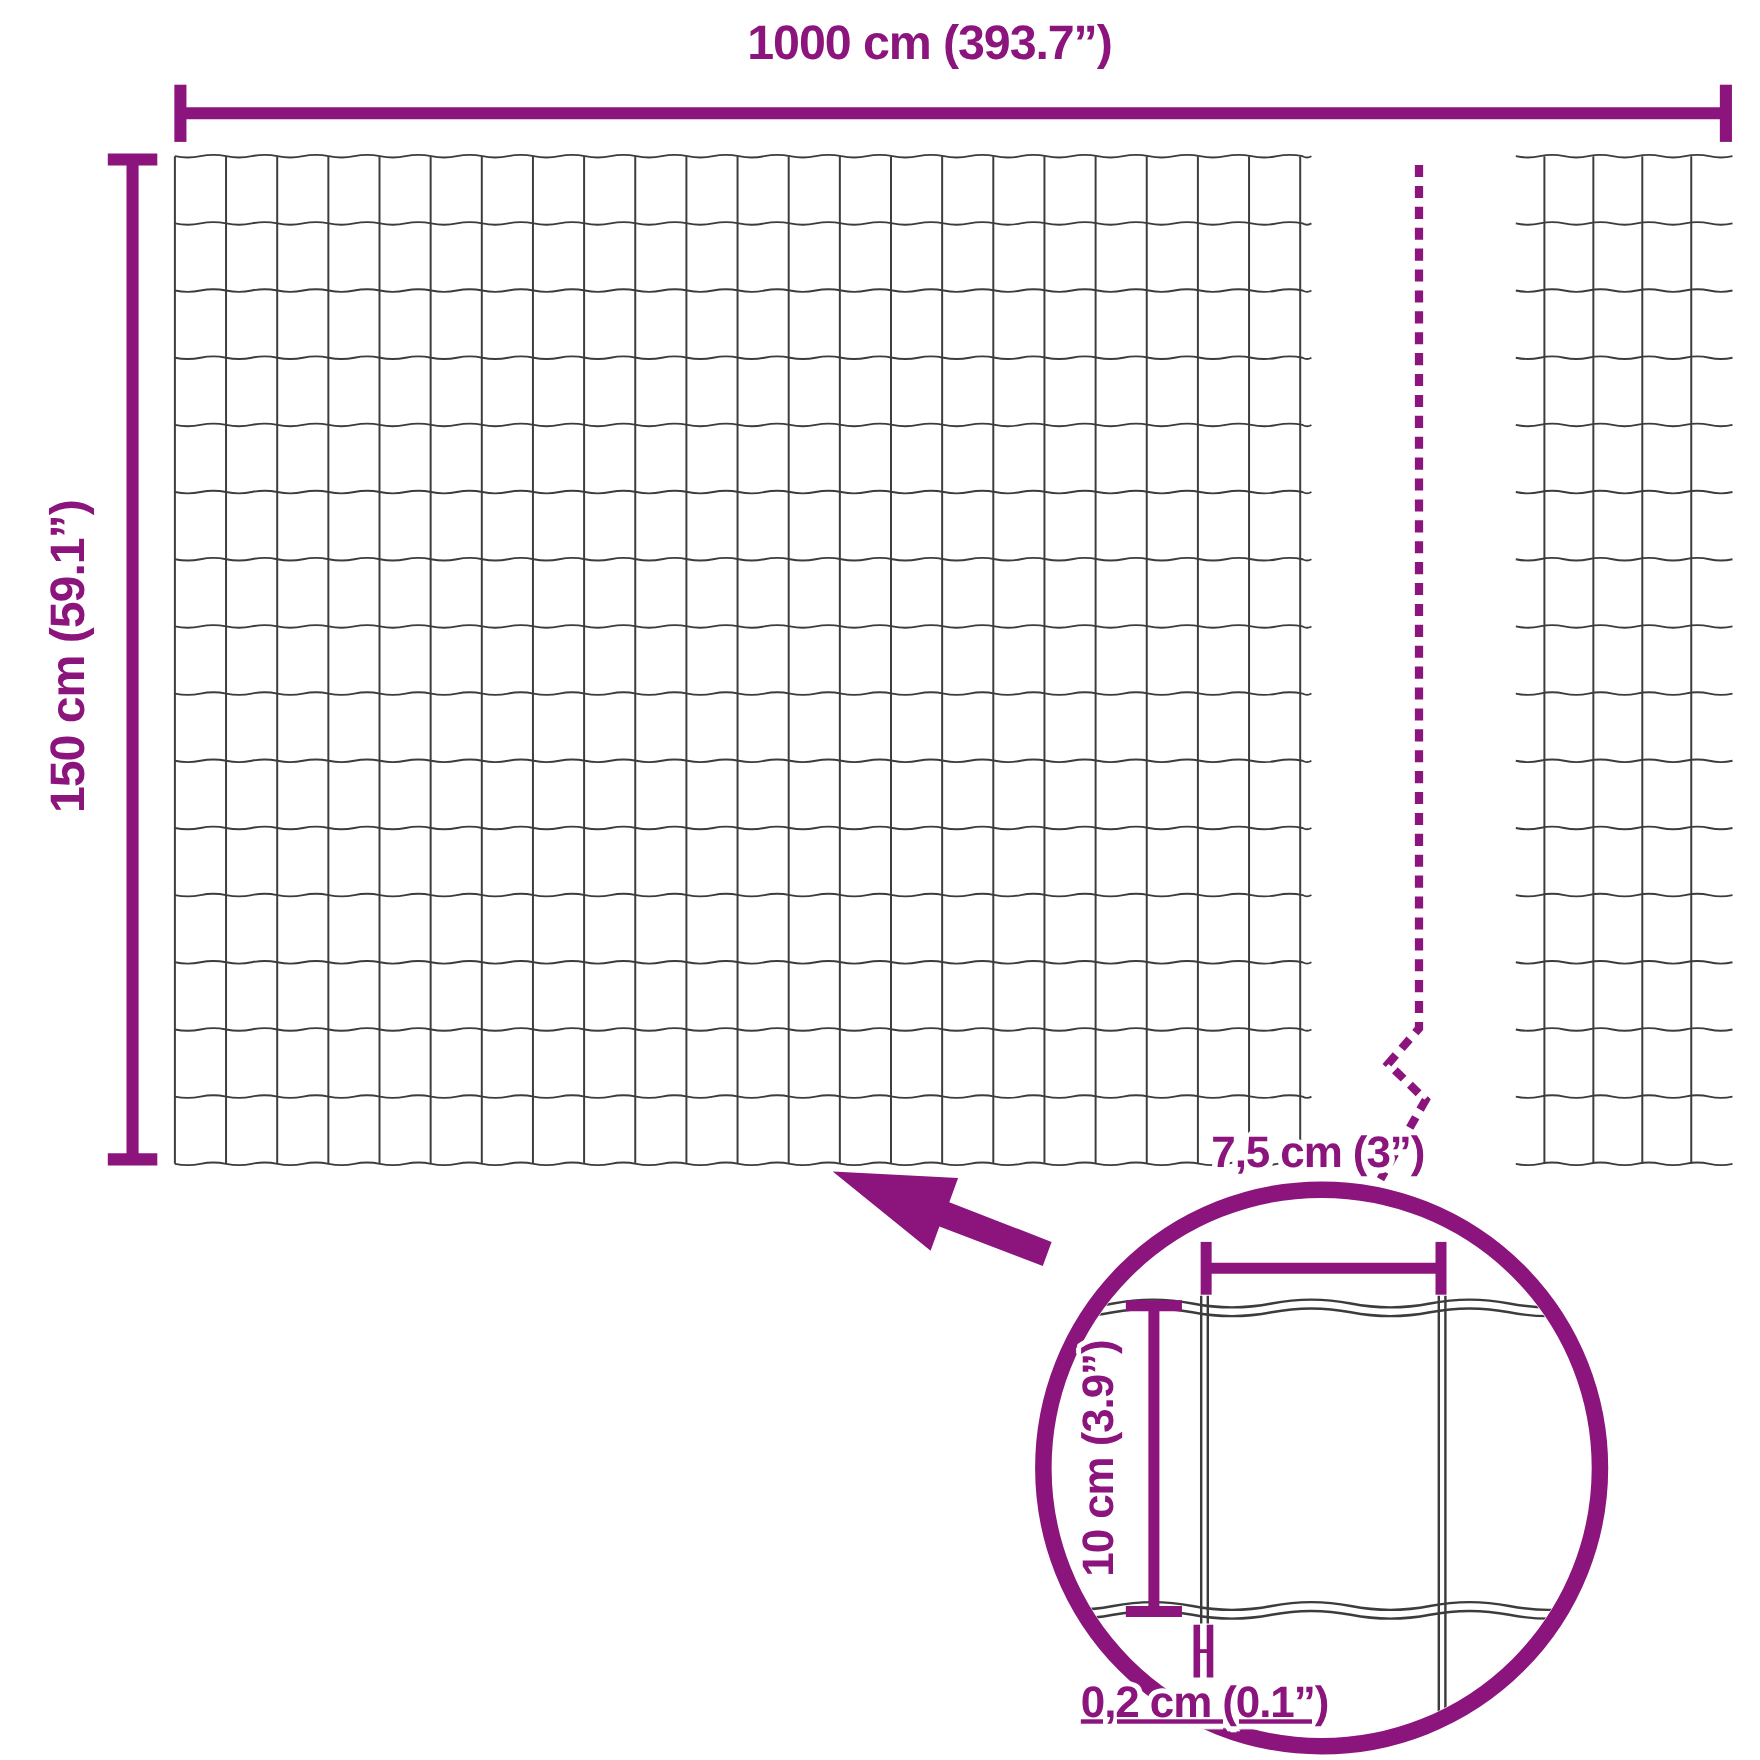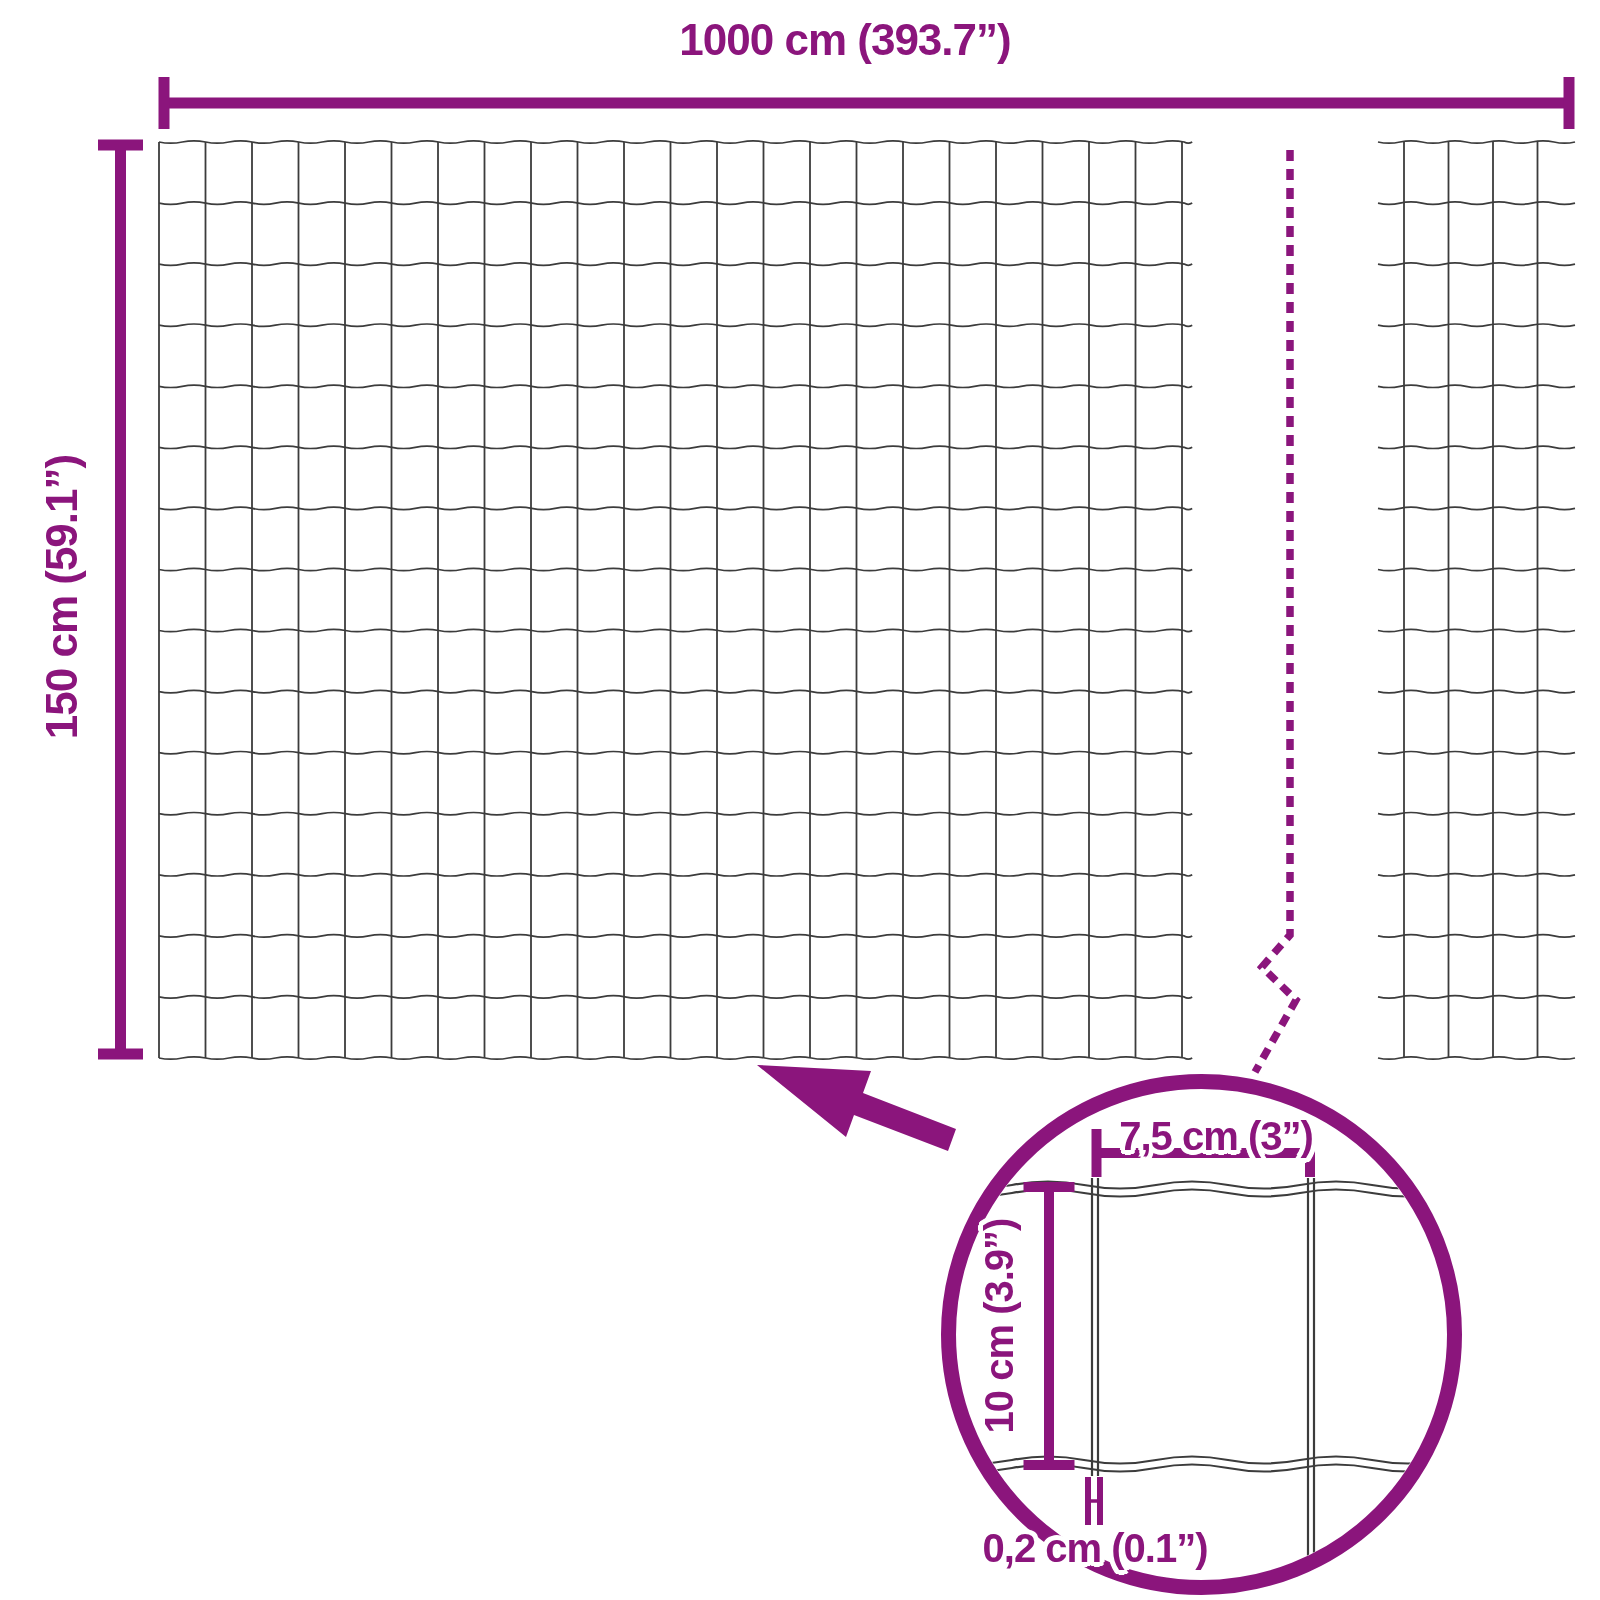--- a/index.html
+++ b/index.html
@@ -146,19 +146,19 @@
           <line x1="1088" y1="1501" x2="1100" y2="1501" stroke="#8B157C" stroke-width="3.5"></line>
         </g>
         <circle cx="1201.5" cy="1334.5" r="253" fill="none" stroke="#8B157C" stroke-width="15"></circle>
       </g>
   </svg>
 
   <div class="dim-label" id="lbl-total-width" style="left: 845px; top: 40px;">1000 cm (393.7”)</div>
 
   <div class="dim-label vertical" id="lbl-total-height" style="left: 62px; top: 597px;">150 cm (59.1”)</div>
 
-  <div class="dim-label small" id="lbl-cell-width" style="left: 1198px; top: 1136px; margin-left: 18px;">7,5 cm (3”)</div>
+  <div class="dim-label small" id="lbl-cell-width" style="left: 1198px; top: 1048px;">7,5 cm (3”)</div>
 
   <div class="dim-label small vertical" id="lbl-cell-height" style="left: 999px; top: 1326px;">10 cm (3.9”)</div>
 
-  <div class="dim-label small" id="lbl-wire-thickness" style="left: 1095px; top: 1548px;">0,2 cm (0.1”)</div>
+  <div class="dim-label small" id="lbl-wire-thickness" style="left: 1095px; top: 1548px; text-decoration: underline;">0,2 cm (0.1”)</div>
 
 </div>
 
 </body></html>

